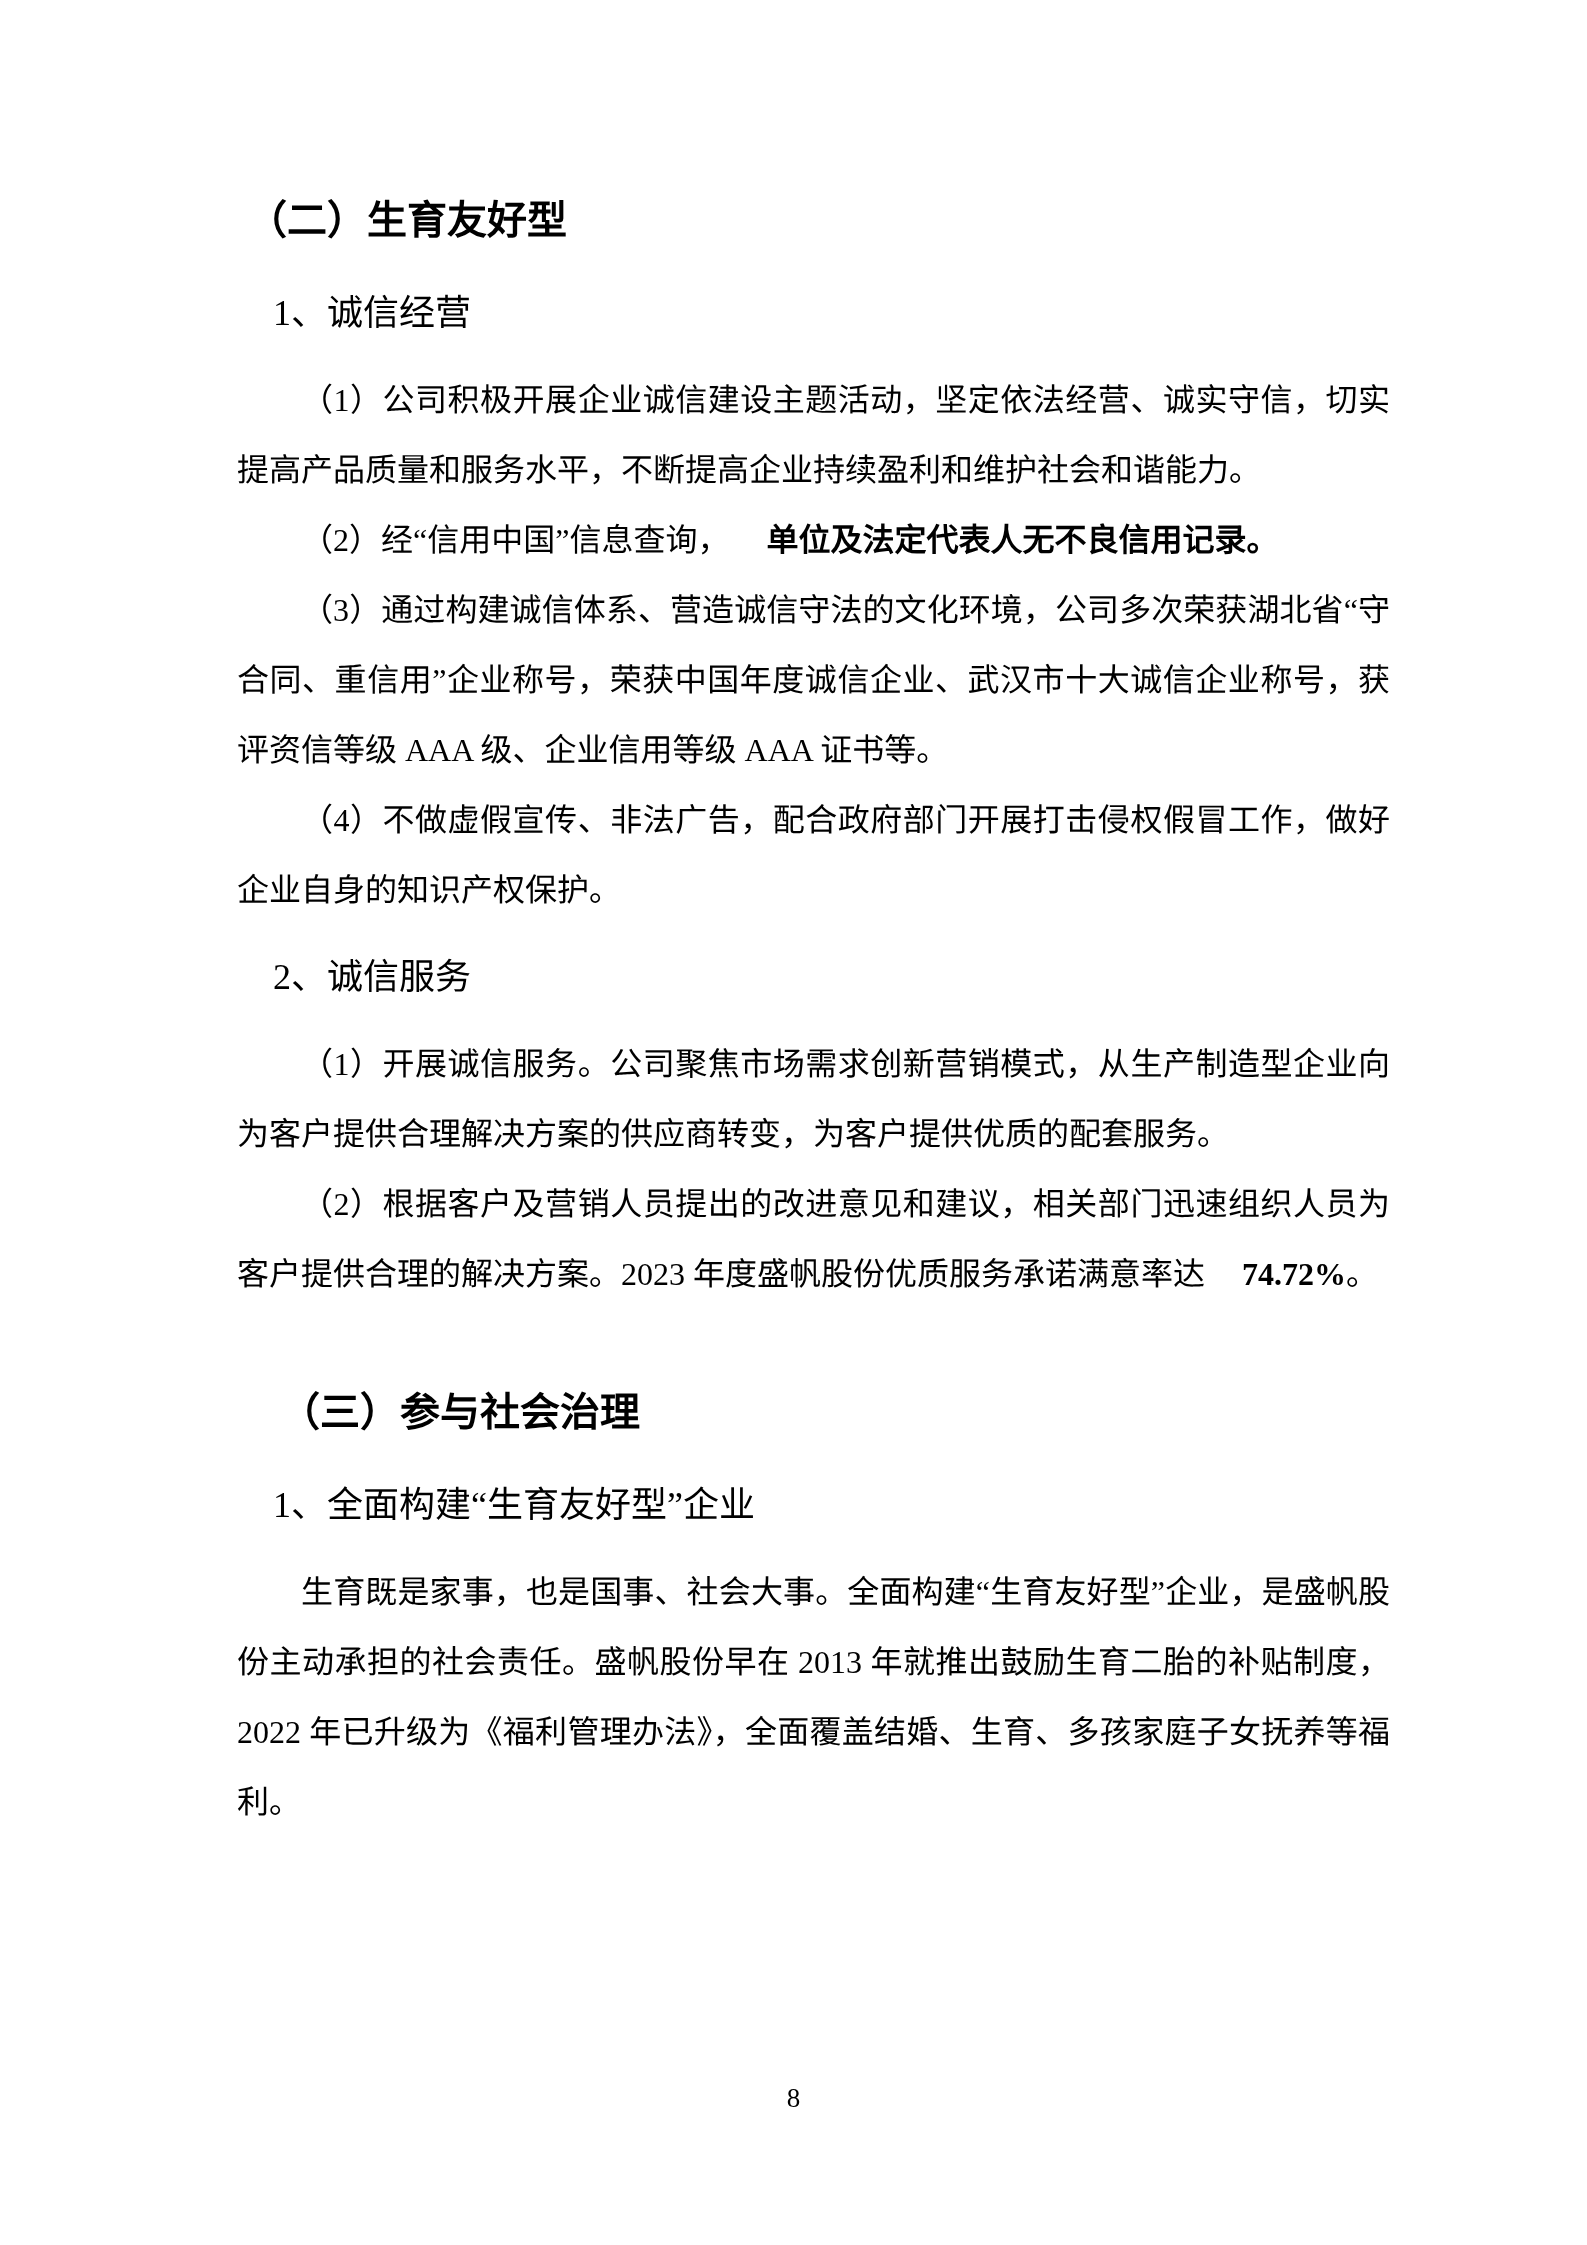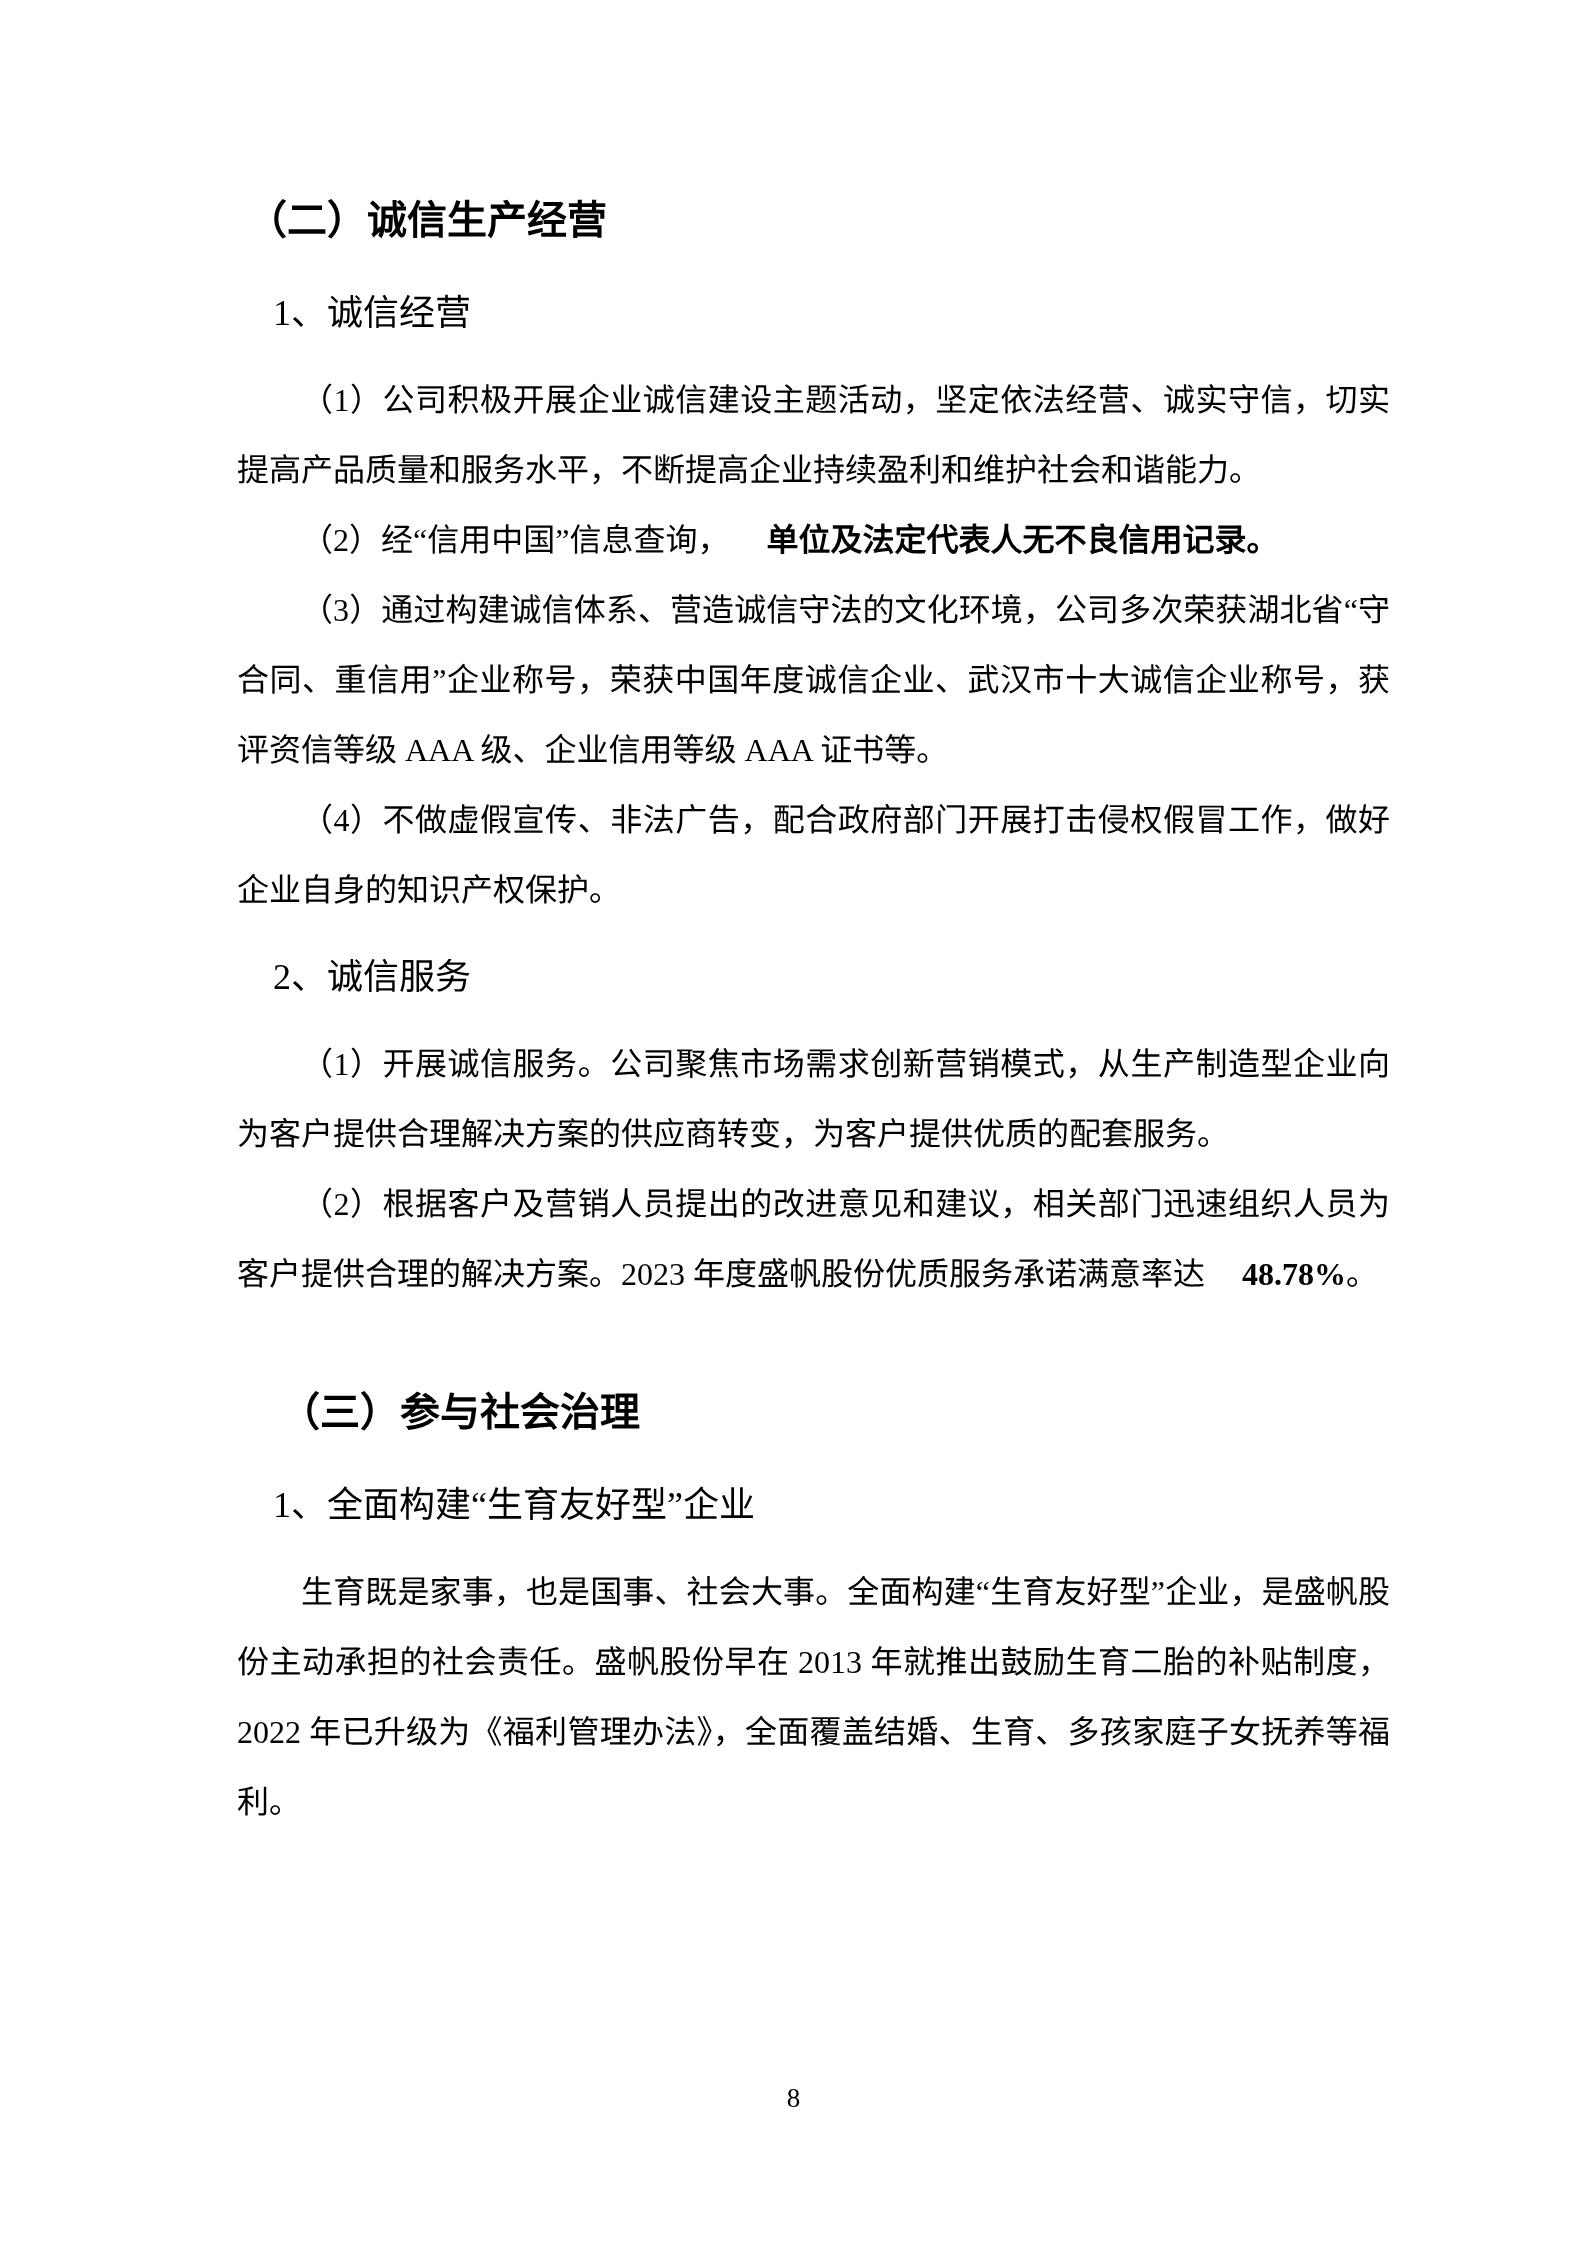--- a/index.html
+++ b/index.html
@@ -58,29 +58,29 @@
     font-size: 27px;
     line-height: 32px;
   }
 </style>
 </head>
 <body>
 
 <div class="page">
   <main class="doc-content">
       <section class="doc-section">
-        <h1 class="sec-heading">（二）诚信生产经营</h1>
+        <h1 class="sec-heading">（二）生育友好型</h1>
         <h2 class="sub-heading">1、诚信经营</h2>
         <p class="body-para"><span>（1）公司积极开展企业诚信建设主题活动，坚定依法经营、诚实守信，切实提高产品质量和服务水平，不断提高企业持续盈利和维护社会和谐能力。</span></p>
         <p class="body-para"><span>（2）经“信用中国”信息查询，</span><b>单位及法定代表人无不良信用记录。</b></p>
         <p class="body-para"><span>（3）通过构建诚信体系、营造诚信守法的文化环境，公司多次荣获湖北省“守合同、重信用”企业称号，荣获中国年度诚信企业、武汉市十大诚信企业称号，获评资信等级 AAA 级、企业信用等级 AAA 证书等。</span></p>
         <p class="body-para"><span>（4）不做虚假宣传、非法广告，配合政府部门开展打击侵权假冒工作，做好企业自身的知识产权保护。</span></p>
         <h2 class="sub-heading">2、诚信服务</h2>
         <p class="body-para"><span>（1）开展诚信服务。公司聚焦市场需求创新营销模式，从生产制造型企业向为客户提供合理解决方案的供应商转变，为客户提供优质的配套服务。</span></p>
-        <p class="body-para"><span>（2）根据客户及营销人员提出的改进意见和建议，相关部门迅速组织人员为客户提供合理的解决方案。2023 年度盛帆股份优质服务承诺满意率达</span><b>48.78%</b><span>。</span></p>
+        <p class="body-para"><span>（2）根据客户及营销人员提出的改进意见和建议，相关部门迅速组织人员为客户提供合理的解决方案。2023 年度盛帆股份优质服务承诺满意率达</span><b>74.72%</b><span>。</span></p>
       </section>
       <section class="doc-section">
         <h1 class="sec-heading">（三）参与社会治理</h1>
         <h2 class="sub-heading">1、全面构建“生育友好型”企业</h2>
         <p class="body-para"><span>生育既是家事，也是国事、社会大事。全面构建“生育友好型”企业，是盛帆股份主动承担的社会责任。盛帆股份早在 2013 年就推出鼓励生育二胎的补贴制度，2022 年已升级为《福利管理办法》，全面覆盖结婚、生育、多孩家庭子女抚养等福利。</span></p>
       </section>
     </main>
   <div class="page-number">8</div>
 </div>
 

